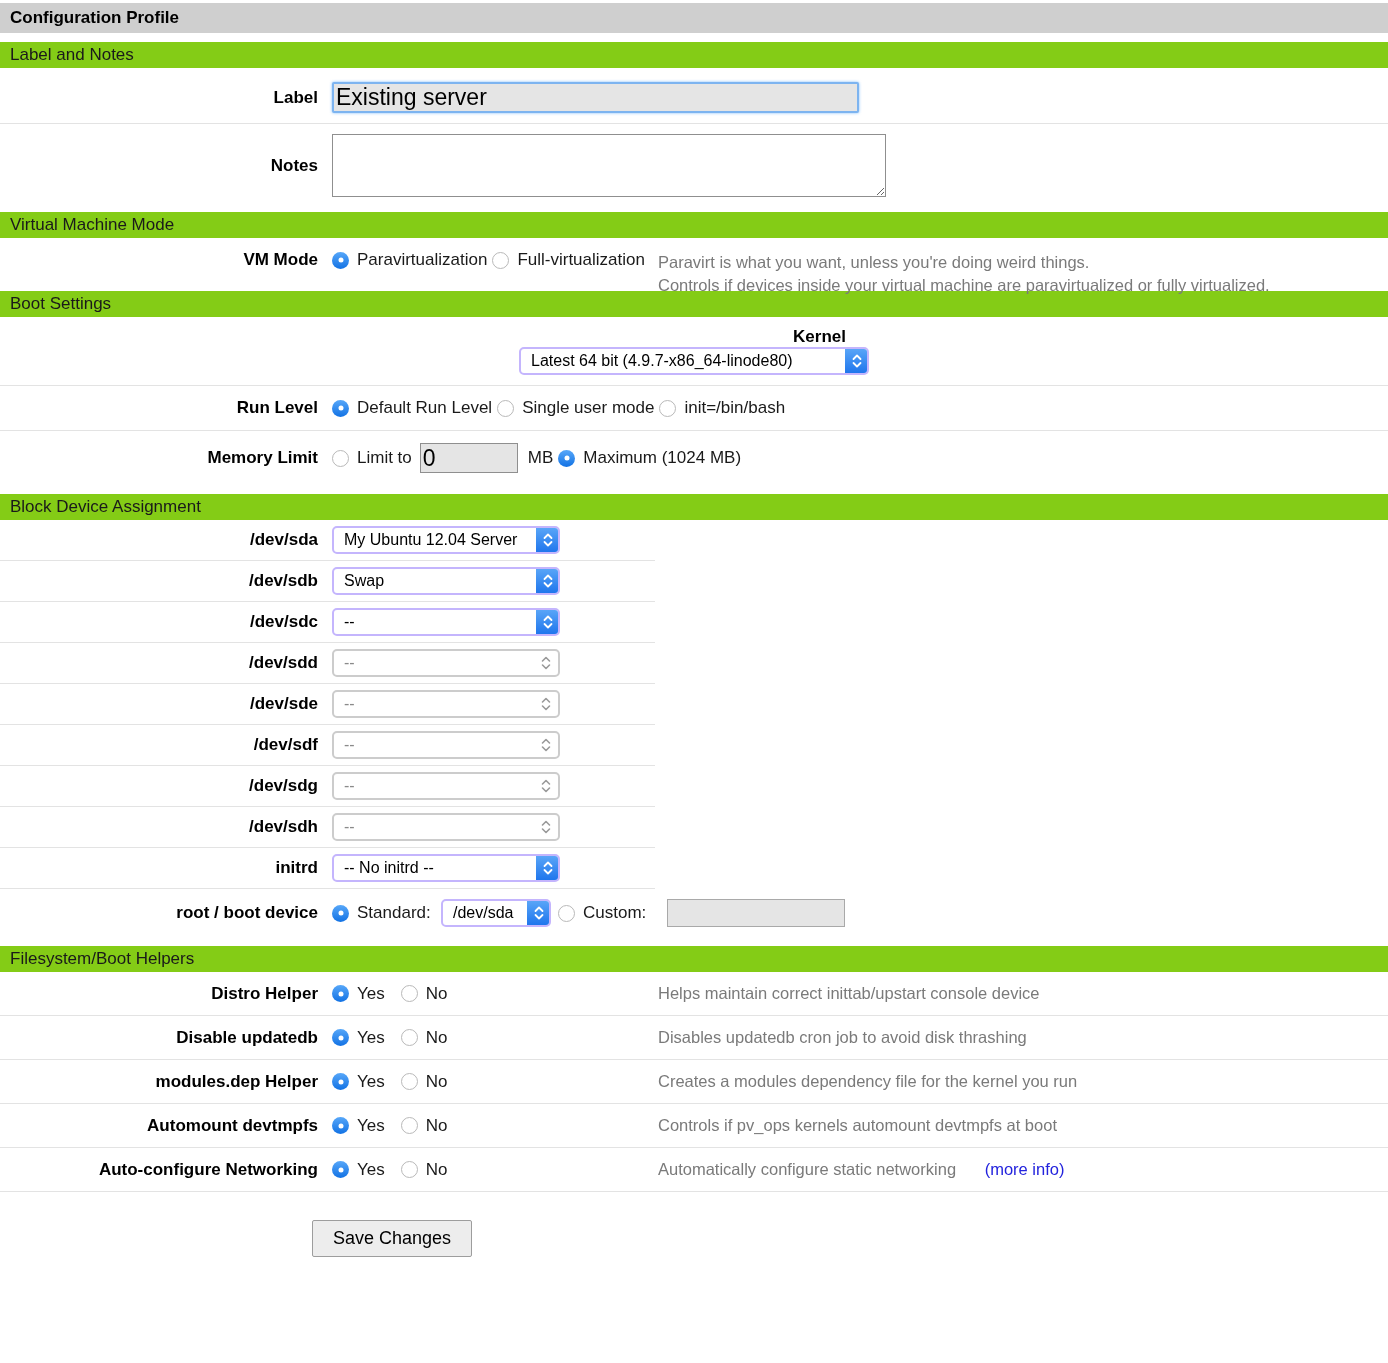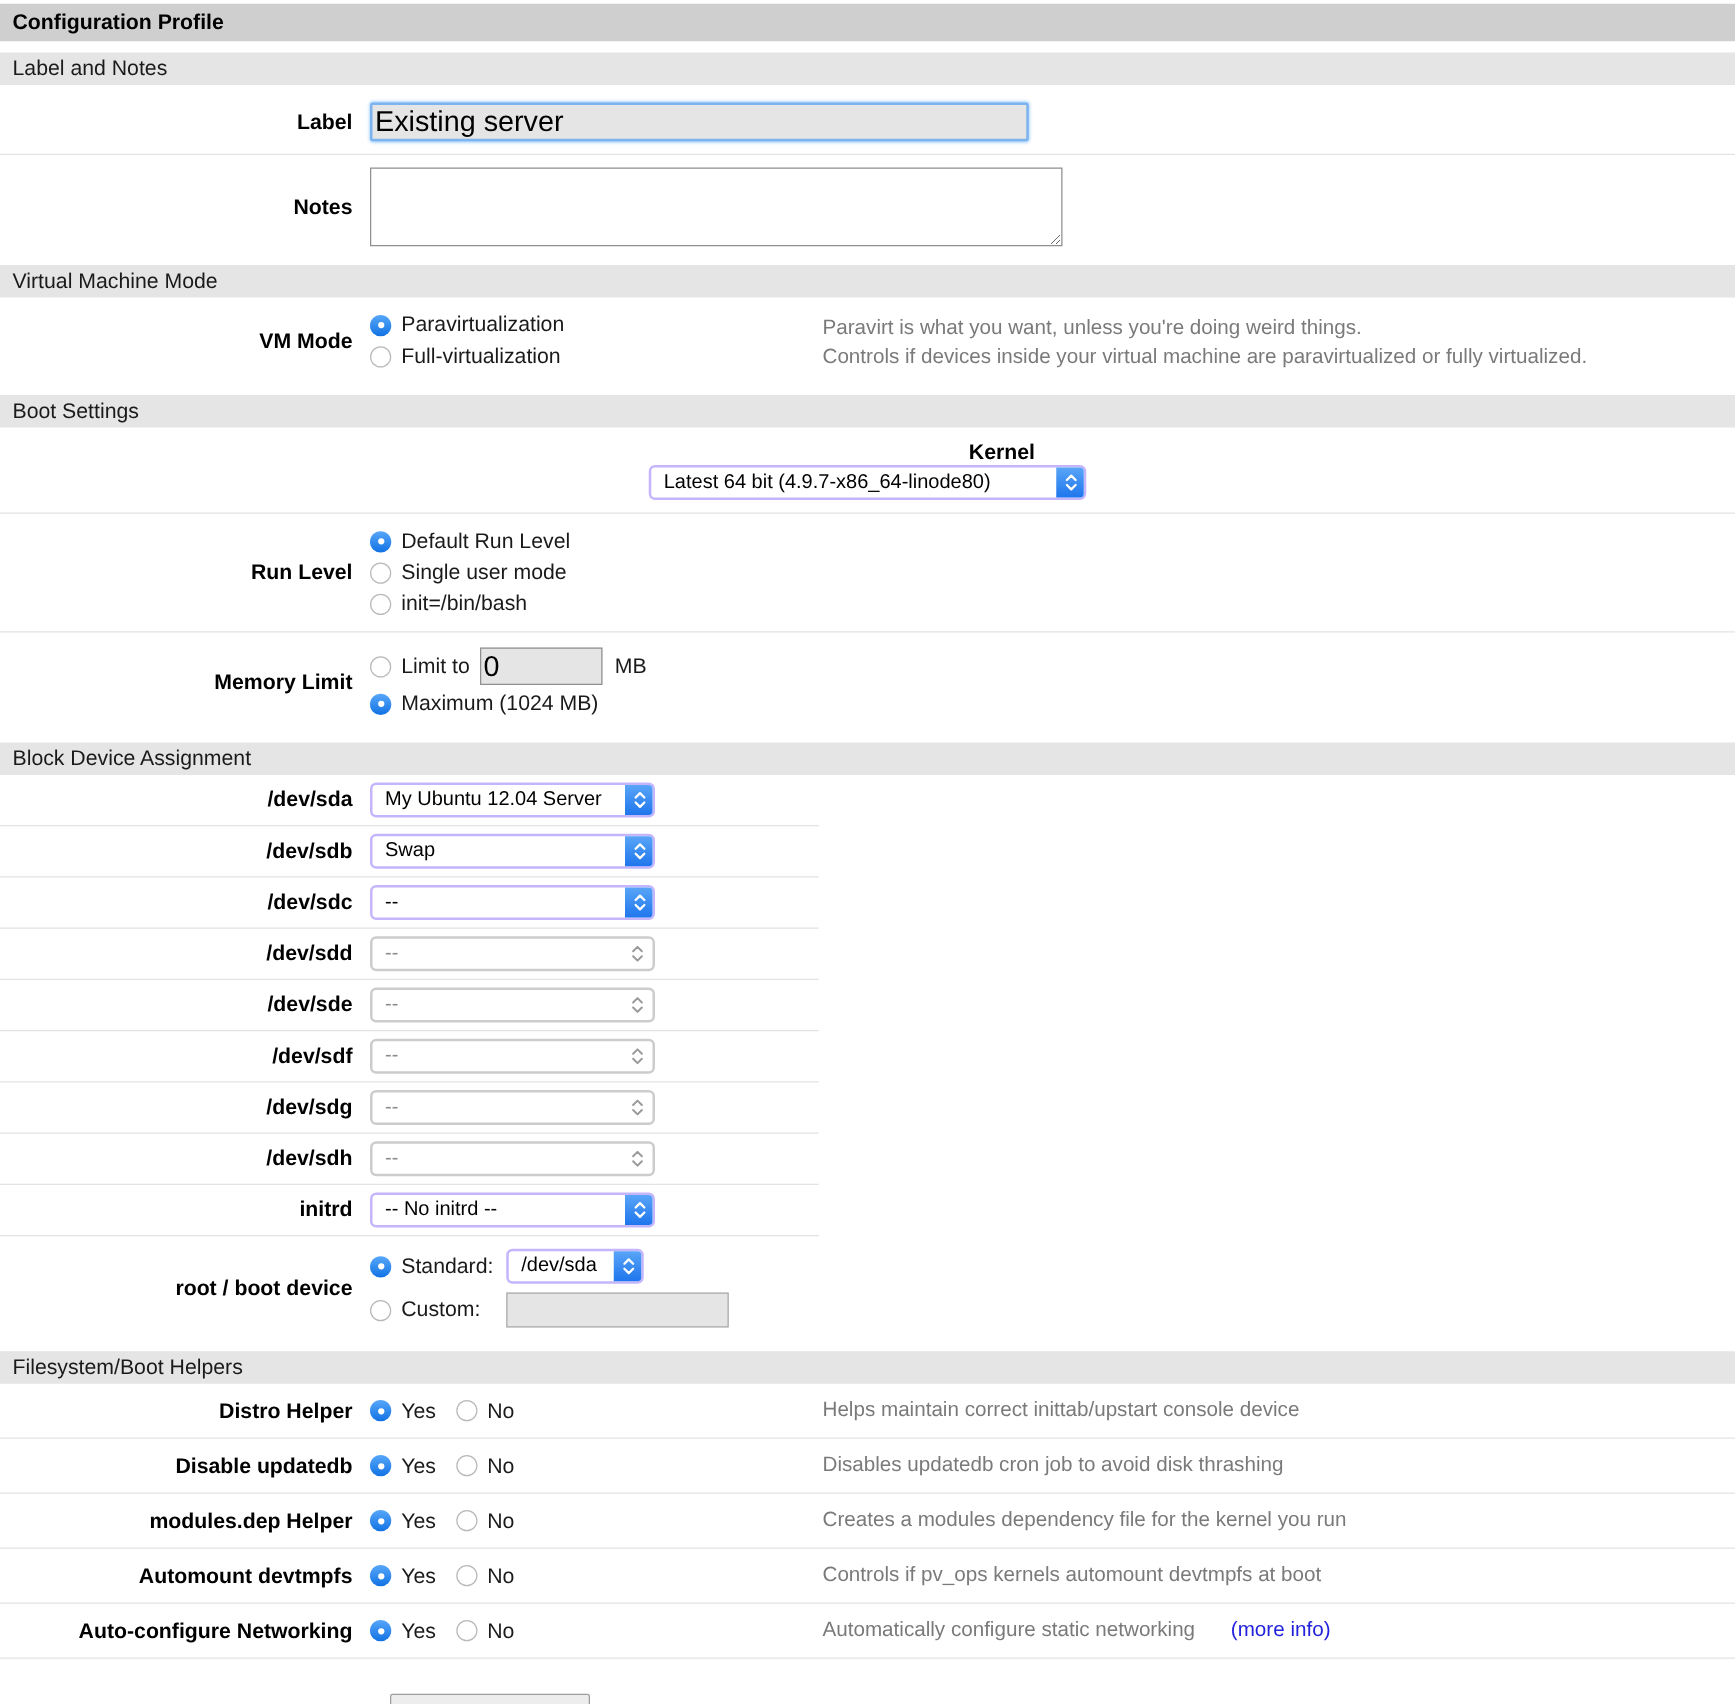--- a/index.html
+++ b/index.html
@@ -10,30 +10,30 @@
     font-size: 17px; color: #000;
   }
   
   .title-bar {
     margin-top: 3px; height: 30px; line-height: 30px;
     background: #cfcfcf; padding-left: 10px;
     font-weight: bold; font-size: 17px; color:#000;
   }
   .section-bar {
     margin-top: 9px; height: 26px; line-height: 26px;
-    background: #e5e5e5; padding-left: 10px;
+    background: #84cc16; padding-left: 10px;
     font-size: 17px; color: #1a1a1a;
   }
   
   .row { display: flex; align-items: center; position: relative; border-bottom: 1px solid #e3e3e3; }
   .col-label {
-    flex: none; width: 296px; text-align: right; padding-right: 14px;
+    flex: none; width: 332px; text-align: right; padding-right: 14px;
     font-weight: bold; font-size: 17px; color: #000;
   }
-  .stack { display: flex; flex-direction: column; gap: 5px; }
+  .stack { display: flex; gap: 5px; }
   .inline { display: flex; align-items: center; }
   
   .text-input {
     font-family: inherit; font-size: 23px; color: #000;
     border: 1px solid #8f8f8f; background: #e5e5e5; padding: 3px 2px;
   }
   .label-input {
     width: 527px; height: 31px;
     border: 2px solid #7db4f0; border-radius: 2px;
     box-shadow: 0 0 3px rgba(59,153,252,.65);

